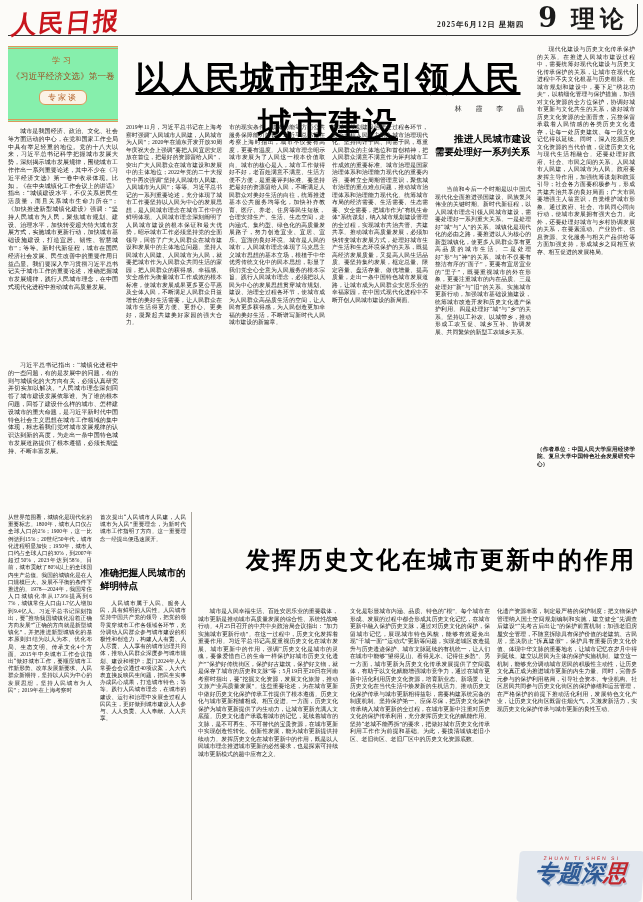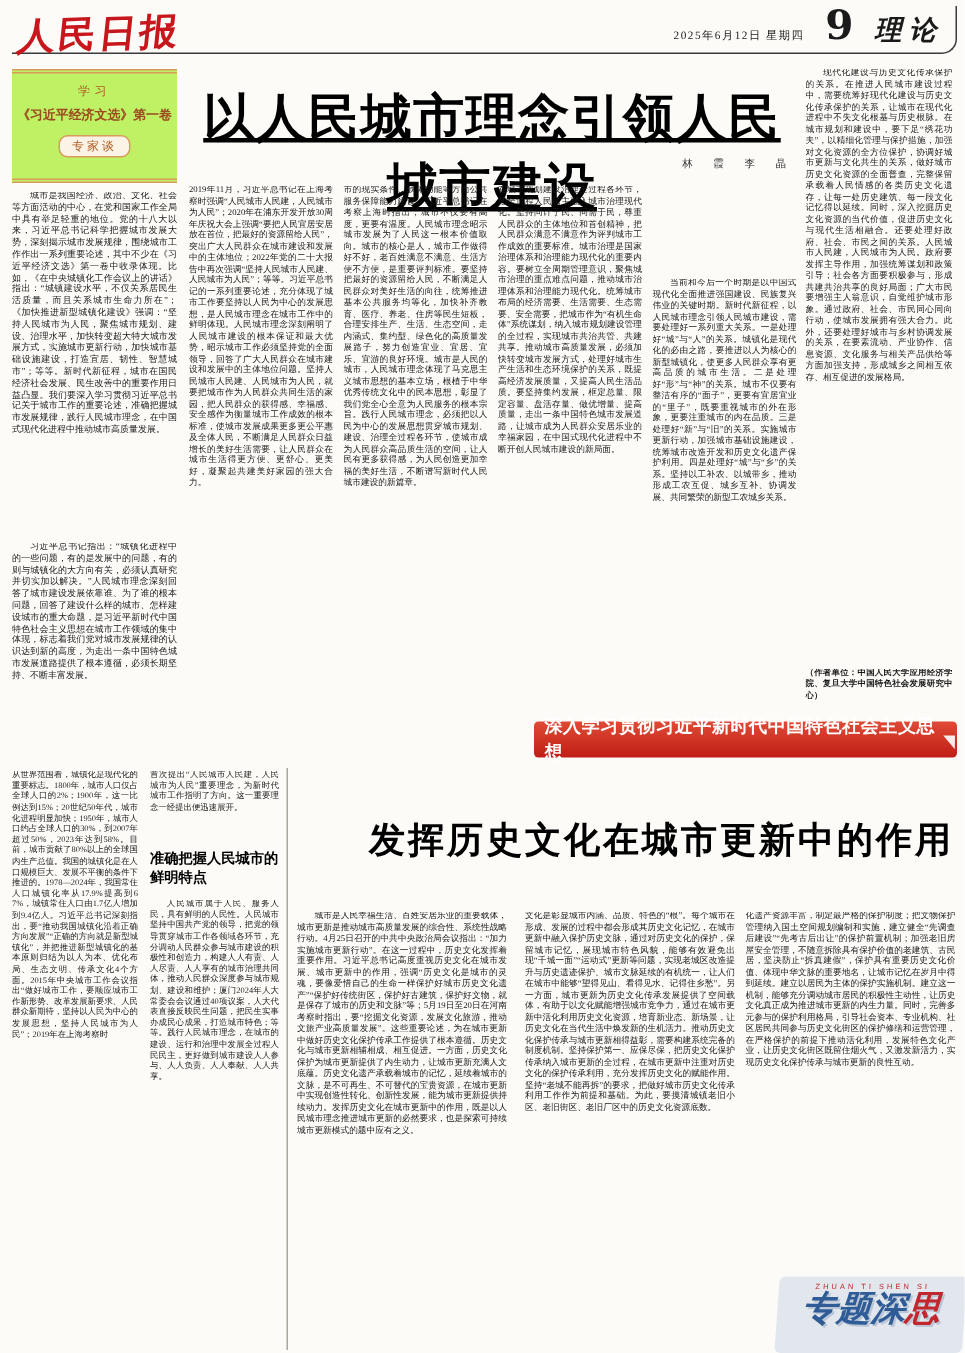--- a/index.html
+++ b/index.html
@@ -6,30 +6,30 @@
   .page{position:relative;width:643px;height:902px;background:#fcfbf8;overflow:hidden;
         font-family:"Liberation Serif",serif;color:#1a1a1a;}
   
   .header-rule{position:absolute;left:8px;right:5px;top:4px;height:31px;
         border-bottom:1.5px solid #3a3a3a;border-right:1.5px solid #3a3a3a;
         border-bottom-right-radius:10px;}
   .masthead{position:absolute;left:12px;top:6px;font-size:25px;font-weight:bold;
         color:#c8161d;transform:skewX(-8deg) rotate(-2deg);letter-spacing:2px;
         font-family:"DejaVu Serif",serif;}
   .header-right{position:absolute;right:14px;top:2px;display:flex;align-items:baseline;gap:14px;}
-  .pub-date{font-size:7.5px;color:#222;letter-spacing:1px;}
+  .pub-date{font-size:7.5px;color:#222;letter-spacing:1px;font-weight:bold;}
   .page-num{font-size:27px;font-weight:bold;font-family:"DejaVu Serif",serif;}
-  .section-name{font-size:18px;font-weight:bold;letter-spacing:5px;
-        font-family:"DejaVu Sans",sans-serif;font-style:italic;}
+  .section-name{font-size:24px;font-weight:bold;letter-spacing:5px;
+        font-family:"DejaVu Sans",sans-serif;}
   
   .badge-box{position:absolute;left:8px;top:46px;width:110px;height:76px;
-        background:#bef264;border-top:3px double #d99a5b;border-bottom:3px double #d99a5b;
+        background:#86efac;border-top:3px double #d99a5b;border-bottom:3px double #d99a5b;
         text-align:center;padding-top:6px;box-sizing:border-box;}
   .badge-top{font-size:8px;color:#b05c22;letter-spacing:3px;}
-  .badge-title{font-size:8.6px;font-weight:bold;color:#9c4a1f;margin-top:5px;}
+  .badge-title{font-size:8.6px;font-weight:normal;color:#9c4a1f;margin-top:5px;}
   .badge-bottom{display:inline-block;margin-top:7px;font-size:8px;color:#b05c22;
         border:1px solid #d99a5b;border-radius:6px;padding:1px 8px;letter-spacing:2px;
         background:#fbf3e6;text-align:right;}
   
   .col{position:absolute;text-align:justify;overflow:hidden;font-size:5.6px;line-height:7.4px;
         word-break:break-all;text-justify:inter-character;color:#181818;}
   .indent{text-indent:2em;}
   
   .h1-main{position:absolute;left:126px;top:56px;width:404px;text-align:center;
         font-size:34px;font-weight:bold;font-family:"DejaVu Sans",sans-serif;
@@ -88,29 +88,26 @@
   <div class="h1-main">以人民城市理念引领人民城市建设</div>
   <div class="byline" style="left:126px;top:104px;width:404px;letter-spacing:6px;">林 霞  李 晶</div>
 
   <div class="col indent" style="left:8px;top:128px;width:110px;height:188px;font-size:6px;line-height:7.8px;">城市是我国经济、政治、文化、社会等方面活动的中心，在党和国家工作全局中具有举足轻重的地位。党的十八大以来，习近平总书记科学把握城市发展大势，深刻揭示城市发展规律，围绕城市工作作出一系列重要论述，其中不少在《习近平经济文选》第一卷中收录体现。比如，《在中央城镇化工作会议上的讲话》指出：“城镇建设水平，不仅关系居民生活质量，而且关系城市生命力所在”；《加快推进新型城镇化建设》强调：“坚持人民城市为人民，聚焦城市规划、建设、治理水平，加快转变超大特大城市发展方式，实施城市更新行动，加快城市基础设施建设，打造宜居、韧性、智慧城市”；等等。新时代新征程，城市在国民经济社会发展、民生改善中的重要作用日益凸显。我们要深入学习贯彻习近平总书记关于城市工作的重要论述，准确把握城市发展规律，践行人民城市理念，在中国式现代化进程中推动城市高质量发展。</div>
   <div class="col indent" style="left:8px;top:362px;width:110px;height:144px;font-size:6px;line-height:7.8px;">习近平总书记指出：“城镇化进程中的一些问题，有的是发展中的问题，有的则与城镇化的大方向有关，必须认真研究并切实加以解决。”人民城市理念深刻回答了城市建设发展依靠谁、为了谁的根本问题，回答了建设什么样的城市、怎样建设城市的重大命题，是习近平新时代中国特色社会主义思想在城市工作领域的集中体现，标志着我们党对城市发展规律的认识达到新的高度，为走出一条中国特色城市发展道路提供了根本遵循，必须长期坚持、不断丰富发展。</div>
 
   <div class="col" style="left:126px;top:124px;width:96px;height:382px;font-size:5.8px;line-height:7.5px;">2019年11月，习近平总书记在上海考察时强调“人民城市人民建，人民城市为人民”；2020年在浦东开发开放30周年庆祝大会上强调“要把人民宜居安居放在首位，把最好的资源留给人民”，突出广大人民群众在城市建设和发展中的主体地位；2022年党的二十大报告中再次强调“坚持人民城市人民建、人民城市为人民”；等等。习近平总书记的一系列重要论述，充分体现了城市工作要坚持以人民为中心的发展思想，是人民城市理念在城市工作中的鲜明体现。人民城市理念深刻阐明了人民城市建设的根本保证和最大优势，昭示城市工作必须坚持党的全面领导，回答了广大人民群众在城市建设和发展中的主体地位问题。坚持人民城市人民建、人民城市为人民，就要把城市作为人民群众共同生活的家园，把人民群众的获得感、幸福感、安全感作为衡量城市工作成效的根本标准，使城市发展成果更多更公平惠及全体人民，不断满足人民群众日益增长的美好生活需要，让人民群众在城市生活得更方便、更舒心、更美好，凝聚起共建美好家园的强大合力。</div>
   <div class="col" style="left:229px;top:124px;width:96px;height:382px;font-size:5.8px;line-height:7.5px;">市的现实条件、载体功能等方面公共服务保障能力建设。习近平总书记在考察上海时指出，城市不仅要有高度，更要有温度。人民城市理念昭示城市发展为了人民这一根本价值取向。城市的核心是人，城市工作做得好不好，老百姓满意不满意、生活方便不方便，是重要评判标准。要坚持把最好的资源留给人民，不断满足人民群众对美好生活的向往，统筹推进基本公共服务均等化，加快补齐教育、医疗、养老、住房等民生短板，合理安排生产、生活、生态空间，走内涵式、集约型、绿色化的高质量发展路子，努力创造宜业、宜居、宜乐、宜游的良好环境。城市是人民的城市，人民城市理念体现了马克思主义城市思想的基本立场，根植于中华优秀传统文化中的民本思想，彰显了我们党全心全意为人民服务的根本宗旨。践行人民城市理念，必须把以人民为中心的发展思想贯穿城市规划、建设、治理全过程各环节，使城市成为人民群众高品质生活的空间，让人民有更多获得感，为人民创造更加幸福的美好生活，不断谱写新时代人民城市建设的新篇章。</div>
   <div class="col" style="left:332px;top:124px;width:96px;height:352px;font-size:5.8px;line-height:7.5px;">在城市规划建设治理全过程各环节，把全过程人民民主融入城市治理现代化。坚持问计于民、问需于民，尊重人民群众的主体地位和首创精神，把人民群众满意不满意作为评判城市工作成效的重要标准。城市治理是国家治理体系和治理能力现代化的重要内容。要树立全周期管理意识，聚焦城市治理的重点难点问题，推动城市治理体系和治理能力现代化。统筹城市布局的经济需要、生活需要、生态需要、安全需要，把城市作为“有机生命体”系统谋划，纳入城市规划建设管理的全过程，实现城市共治共管、共建共享。推动城市高质量发展，必须加快转变城市发展方式，处理好城市生产生活和生态环境保护的关系，既提高经济发展质量，又提高人民生活品质。要坚持集约发展，框定总量、限定容量、盘活存量、做优增量、提高质量，走出一条中国特色城市发展道路，让城市成为人民群众安居乐业的幸福家园，在中国式现代化进程中不断开创人民城市建设的新局面。</div>
 
+  <div class="sec-head" style="position:absolute;left:435px;top:132px;width:96px;">推进人民城市建设需要处理好一系列关系</div>
   <div class="col indent" style="left:435px;top:186px;width:96px;height:290px;font-size:5.8px;line-height:7.5px;">当前和今后一个时期是以中国式现代化全面推进强国建设、民族复兴伟业的关键时期。新时代新征程，以人民城市理念引领人民城市建设，需要处理好一系列重大关系。一是处理好“城”与“人”的关系。城镇化是现代化的必由之路，要推进以人为核心的新型城镇化，使更多人民群众享有更高品质的城市生活。二是处理好“形”与“神”的关系。城市不仅要有整洁有序的“面子”，更要有宜居宜业的“里子”，既要重视城市的外在形象，更要注重城市的内在品质。三是处理好“新”与“旧”的关系。实施城市更新行动，加强城市基础设施建设，统筹城市改造开发和历史文化遗产保护利用。四是处理好“城”与“乡”的关系。坚持以工补农、以城带乡，推动形成工农互促、城乡互补、协调发展、共同繁荣的新型工农城乡关系。</div>
 
   <div class="col indent" style="left:537px;top:46px;width:98px;height:400px;font-size:5.8px;line-height:7.5px;">现代化建设与历史文化传承保护的关系。在推进人民城市建设过程中，需要统筹好现代化建设与历史文化传承保护的关系，让城市在现代化进程中不失文化根基与历史根脉。在城市规划和建设中，要下足“绣花功夫”，以精细化管理与保护措施，加强对文化资源的全方位保护，协调好城市更新与文化共生的关系，做好城市历史文化资源的全面普查，完整保留承载着人民情感的各类历史文化遗存，让每一处历史建筑、每一段文化记忆得以延续。同时，深入挖掘历史文化资源的当代价值，促进历史文化与现代生活相融合。还要处理好政府、社会、市民之间的关系。人民城市人民建，人民城市为人民。政府要发挥主导作用，加强统筹谋划和政策引导；社会各方面要积极参与，形成共建共治共享的良好局面；广大市民要增强主人翁意识，自觉维护城市形象。通过政府、社会、市民同心同向行动，使城市发展拥有强大合力。此外，还要处理好城市与乡村协调发展的关系，在要素流动、产业协作、信息资源、文化服务与相关产品供给等方面加强支持，形成城乡之间相互依存、相互促进的发展格局。</div>
   <div class="col note" style="left:537px;top:446px;width:98px;height:30px;">（作者单位：中国人民大学应用经济学院、复旦大学中国特色社会发展研究中心）</div>
 
-  <div class="banner">
-    <span>深入学习贯彻习近平新时代中国特色社会主义思想</span>
-    <span class="banner-icon"></span>
-  </div>
 
   <div class="col" style="left:8px;top:514px;width:84px;height:384px;font-size:5.6px;line-height:7.2px;">从世界范围看，城镇化是现代化的重要标志。1800年，城市人口仅占全球人口的2%；1900年，这一比例达到15%；20世纪50年代，城市化进程明显加快；1950年，城市人口约占全球人口的30%，到2007年超过50%，2023年达到58%。目前，城市贡献了80%以上的全球国内生产总值。我国的城镇化是在人口规模巨大、发展不平衡的条件下推进的。1978—2024年，我国常住人口城镇化率从17.9%提高到67%，城镇常住人口由1.7亿人增加到9.4亿人。习近平总书记深刻指出，要“推动我国城镇化沿着正确方向发展”“正确的方向就是新型城镇化”，并把推进新型城镇化的基本原则归结为以人为本、优化布局、生态文明、传承文化4个方面。2015年中央城市工作会议指出“做好城市工作，要顺应城市工作新形势、改革发展新要求、人民群众新期待，坚持以人民为中心的发展思想，坚持人民城市为人民”；2019年在上海考察时</div>
   <div class="col" style="left:100px;top:514px;width:86px;height:46px;font-size:5.6px;line-height:7.2px;">首次提出“人民城市人民建，人民城市为人民”重要理念，为新时代城市工作指明了方向。这一重要理念一经提出便迅速展开。</div>
   <div class="sec-head-c" style="position:absolute;left:100px;top:566px;width:86px;">准确把握人民城市的鲜明特点</div>
   <div class="col indent" style="left:100px;top:600px;width:86px;height:298px;font-size:5.6px;line-height:7.2px;">人民城市属于人民、服务人民，具有鲜明的人民性。人民城市坚持中国共产党的领导，把党的领导贯穿城市工作各领域各环节，充分调动人民群众参与城市建设的积极性和创造力，构建人人有责、人人尽责、人人享有的城市治理共同体，推动人民群众深度参与城市规划、建设和维护；厦门2024年人大常委会会议通过40项议案，人大代表直接反映民生问题，把民生实事办成民心成果，打造城市特色；等等。践行人民城市理念，在城市的建设、运行和治理中发展全过程人民民主，更好做到城市建设人人参与、人人负责、人人奉献、人人共享。</div>
 
   <div class="vdiv"></div>
 
   <div class="h1-sub">发挥历史文化在城市更新中的作用</div>
 

